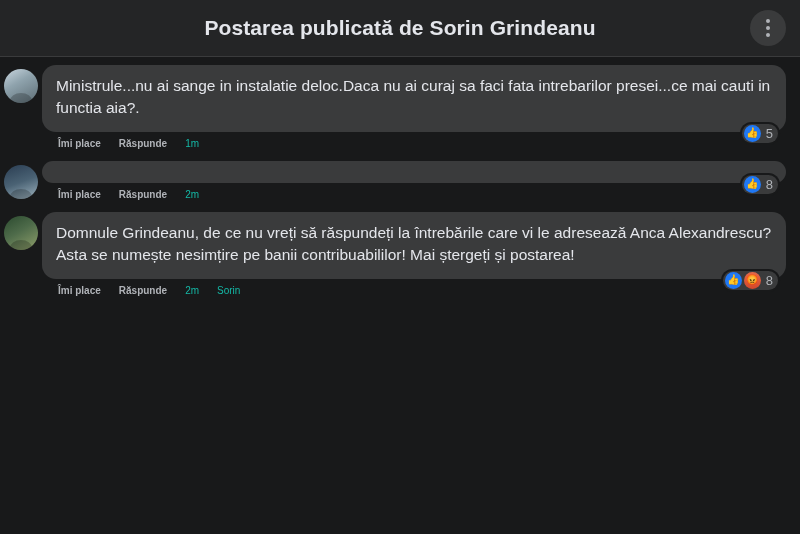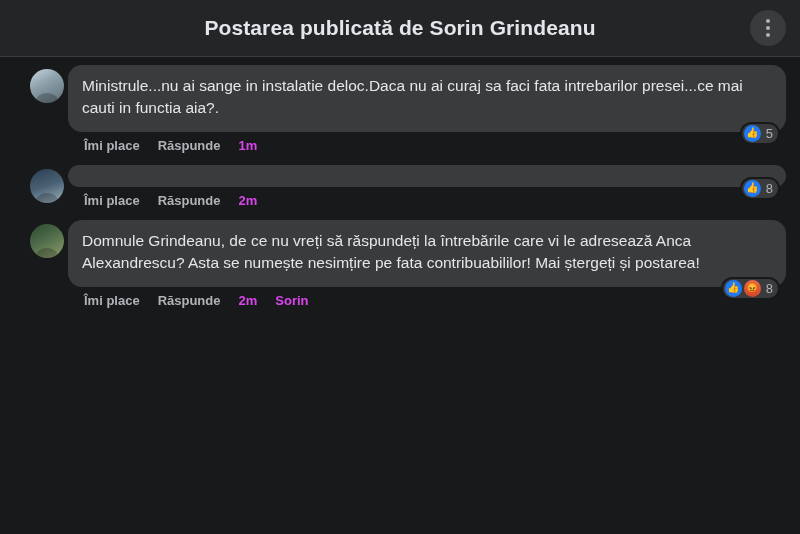--- a/index.html
+++ b/index.html
@@ -57,21 +57,20 @@
     display: block;
     width: 4px;
     height: 4px;
     border-radius: 50%;
     background: #b0b3b8;
   }
 
   
   .comments {
     padding: 8px 0 16px 0;
-    margin-left: 26px;
   }
   .comment {
     display: flex;
     align-items: flex-start;
     padding: 0 14px 0 4px;
     margin-bottom: 2px;
   }
   .avatar {
     width: 34px;
     height: 34px;
@@ -146,31 +145,31 @@
     font-size: 13px;
     color: #b0b3b8;
     margin-left: 3px;
   }
 
   .actions {
     display: flex;
     align-items: flex-start;
     gap: 18px;
     padding: 6px 0 10px 16px;
-    font-size: 13px;
+    font-size: 10px;
     color: #b0b3b8;
   }
   .actions .act {
     font-weight: bold;
     color: #b0b3b8;
     cursor: pointer;
   }
   .actions .meta {
-    color: #d946ef;
-    font-weight: bold;
+    color: #14b8a6;
+    font-weight: normal;
   }
 </style>
 </head>
 <body>
 
 <div class="screen">
 
   <div class="header">
     <div class="header-title">Postarea publicată de Sorin Grindeanu</div>
     <div class="header-menu">
@@ -216,21 +215,21 @@
           <span class="meta">2m</span>
           <span class="meta"></span>
         </div>
       </div>
     </div>
 
     <div class="comment">
       <div class="avatar a3"></div>
       <div class="bubble-wrap">
         <div class="bubble">
-          <div class="bubble-text">Domnule Grindeanu, de ce nu vreți să răspundeți la întrebările care vi le adresează Anca Alexandrescu? Asta se numește nesimțire pe fata contribuabililor! Mai ștergeți și postarea!</div>
+          <div class="bubble-text">Domnule Grindeanu, de ce nu vreți să răspundeți la întrebările care vi le adresează Anca Alexandrescu? Asta se numește nesimțire pe banii contribuabililor! Mai ștergeți și postarea!</div>
           <div class="reactions">
             <span class="react-icon react-like">👍</span>
             <span class="react-icon react-angry">😡</span>
             <span class="react-count">8</span>
           </div>
         </div>
         <div class="actions">
           <span class="act">Îmi place</span>
           <span class="act">Răspunde</span>
           <span class="meta">2m</span>

